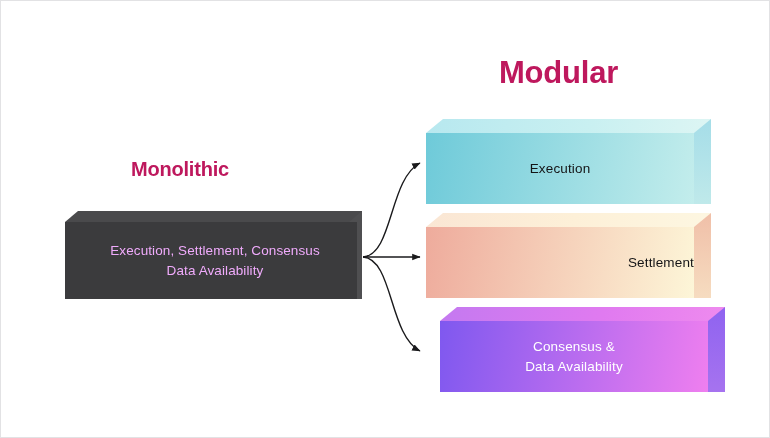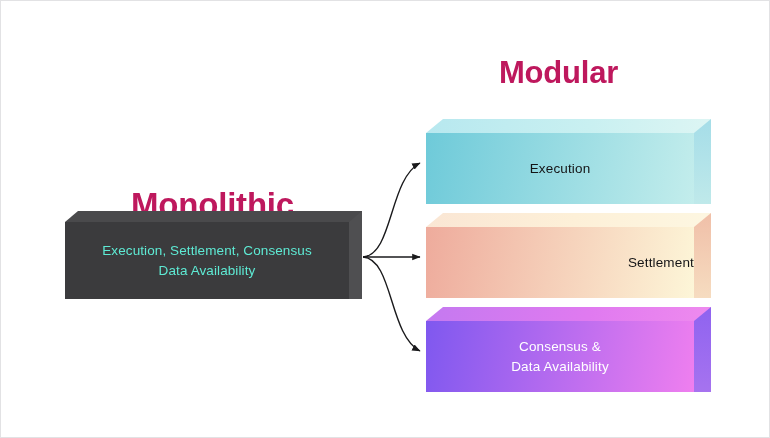--- a/index.html
+++ b/index.html
@@ -27,22 +27,21 @@
   .title {
     position: absolute;
     color: #be185d;
     font-weight: 700;
     letter-spacing: -0.2px;
     white-space: nowrap;
   }
   #title-monolithic {
     left: 130px;
     top: 157px;
-    font-size: 33px;
-    margin-top: 28px;
+    font-size: 20px;
   }
   #title-modular {
     left: 498px;
     top: 54px;
     font-size: 31px;
   }
 
   
   .box3d {
     position: absolute;
@@ -142,21 +141,21 @@
     color: #141416;
   }
   #box-settlement .face-top {
     background: linear-gradient(100deg, #fae6d4 0%, #fdf0d8 50%, #fdf7e2 100%);
   }
   #box-settlement .face-side {
     background: linear-gradient(180deg, #f0bfa8 0%, #f6dcc0 100%);
   }
 
   
-  #box-consensus { top: 306px; }
+  #box-consensus { top: 306px; margin-left: 14px; }
   #box-consensus .face-front {
     background: linear-gradient(100deg, #7f58ef 0%, #8a5cf0 20%, #b munge 0%);
     color: #ffffff;
   }
   #box-consensus .face-top {
     background: linear-gradient(100deg, #c479f0 0%, #e07af0 55%, #f08cee 100%);
   }
   #box-consensus .face-side {
     background: linear-gradient(180deg, #8f63f0 0%, #a673ef 100%);
   }
@@ -176,21 +175,21 @@
 
 <div id="canvas" style="background: rgb(255, 255, 255); border-color: rgb(226, 226, 228);">
 
   <div class="title" id="title-monolithic">Monolithic</div>
 
   <div class="title" id="title-modular">Modular</div>
 
   <div class="box3d" id="box-monolithic">
     <div class="face-top"></div>
     <div class="face-side"></div>
-    <div class="face-front" style="background: rgb(59, 59, 61); color: #5eead4;">
+    <div class="face-front" style="background: rgb(59, 59, 61); color: #f0abfc; padding-left: 8px;">
       <span>
         <span>Execution, Settlement, Consensus</span><br>
         <span>Data Availability</span>
       </span>
     </div>
   </div>
 
   <div class="box3d mod-box" id="box-execution">
     <div class="face-top"></div>
     <div class="face-side"></div>

